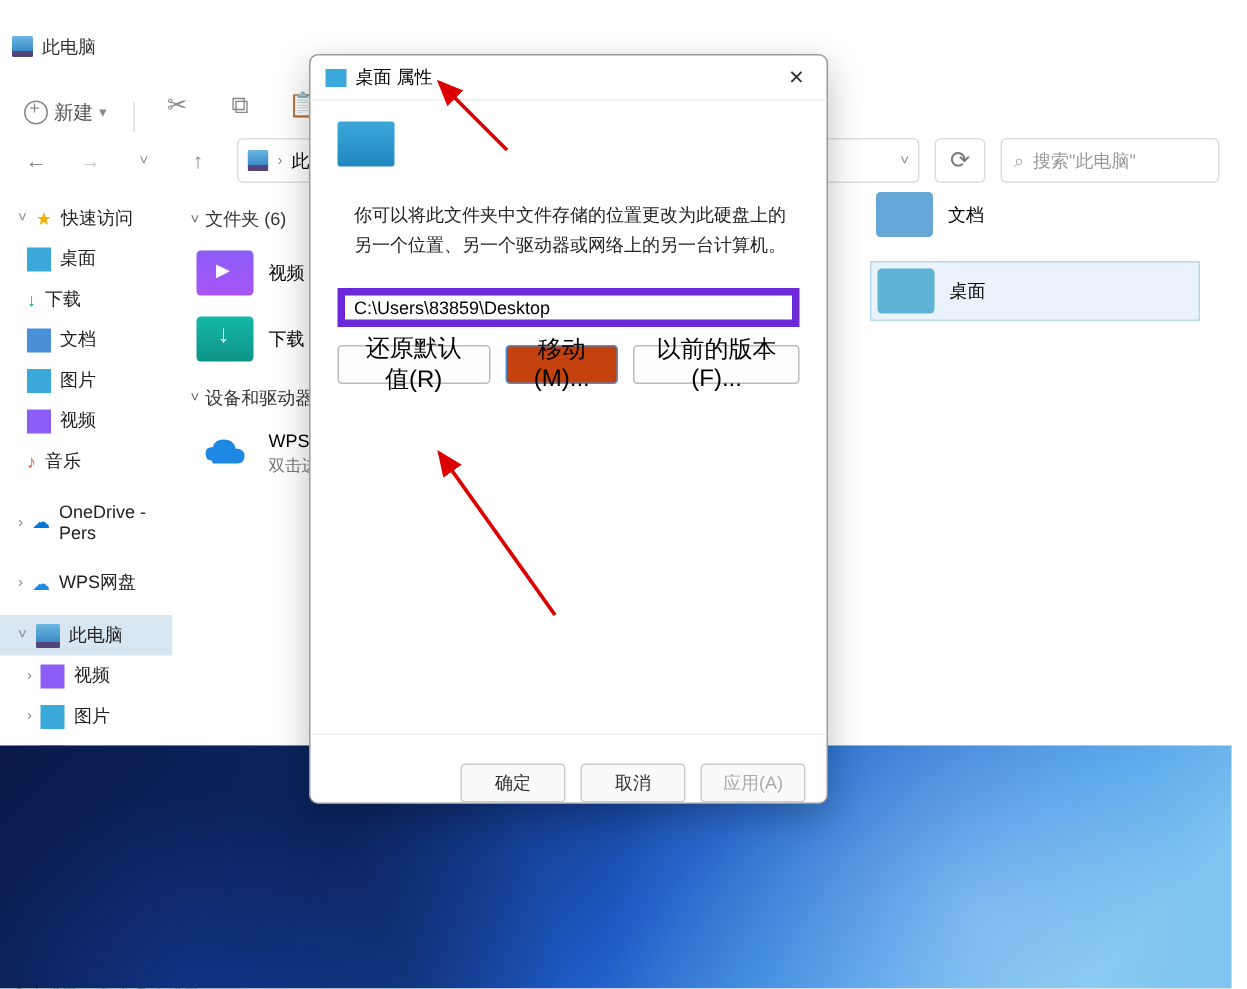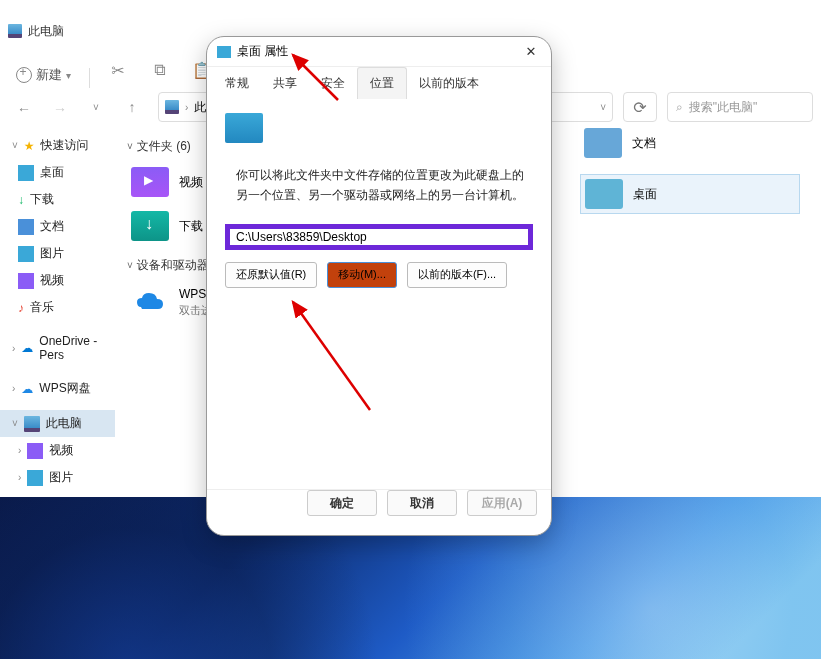--- a/index.html
+++ b/index.html
@@ -42,36 +42,36 @@
 .drive-tile { display: flex; gap: 10px; align-items: center; padding: 6px 4px; margin: 2px 0; }
 .drive-tile .dicon { width: 38px; height: 22px; background: #c8c8c8; border-radius: 2px; border-bottom: 3px solid #888; }
 .status-bar { position: absolute; bottom: 0; left: 0; height: 22px; padding: 0 10px; font-size: 11px; color: #555; display: flex; gap: 14px; align-items: center; }
 
 
 .wallpaper { position: absolute; left: 0; bottom: 0; width: 821px; height: 162px; background: linear-gradient(135deg, #0a1a4a 0%, #0d2a6b 30%, #1e5bc6 55%, #4d9be8 75%, #7fc4f0 90%); overflow: hidden; }
 .wallpaper::before { content: ""; position: absolute; right: -80px; bottom: -200px; width: 500px; height: 500px; background: radial-gradient(circle, rgba(255,255,255,0.25) 0%, rgba(130,200,240,0.2) 40%, transparent 70%); border-radius: 50%; }
 .wallpaper::after { content: ""; position: absolute; left: -120px; bottom: -260px; width: 500px; height: 500px; background: radial-gradient(circle, rgba(20,60,150,0.6) 0%, rgba(10,30,80,0.4) 40%, transparent 70%); border-radius: 50%; }
 
 
-.dialog { position: absolute; top: 36px; left: 206px; width: 346px; height: 500px; background: #fff; border: 1px solid #999; border-radius: 18px; box-shadow: 0 8px 24px rgba(0,0,0,0.25); display: flex; flex-direction: column; }
+.dialog { position: absolute; top: 36px; left: 206px; width: 346px; height: 500px; background: #fff; border: 1px solid #999; border-radius: 6px; box-shadow: 0 8px 24px rgba(0,0,0,0.25); display: flex; flex-direction: column; }
 .dlg-title { height: 30px; display: flex; align-items: center; justify-content: space-between; padding: 0 4px 0 10px; border-bottom: 1px solid #eee; font-size: 12px; }
 .dlg-title .left { display: flex; align-items: center; gap: 6px; }
 .dlg-close { width: 32px; height: 28px; display: flex; align-items: center; justify-content: center; font-size: 13px; color: #333; }
 .tabs { height: 32px; display: flex; align-items: flex-end; padding: 0 6px; font-size: 12px; }
 .tab { padding: 7px 12px; color: #333; }
 .tab.active { background: #f4f4f4; border: 1px solid #ddd; border-bottom: none; border-radius: 3px 3px 0 0; }
 .dlg-body { flex: 1; padding: 14px 18px; font-size: 12px; color: #222; }
 .dlg-body .hdr-row { display: flex; align-items: flex-start; gap: 12px; margin-bottom: 22px; }
 .hdr-icon { width: 38px; height: 30px; background: linear-gradient(#3aa8d8,#2288c0); border-radius: 2px; flex-shrink: 0; }
 .dlg-body p.info { line-height: 1.7; margin-bottom: 18px; margin-left: 11px; }
 .path-input { width: 100%; height: 26px; border: 5px solid #6d28d9; padding: 0 6px; font-size: 12px; margin-bottom: 12px; }
 .btn-row { display: flex; gap: 10px; }
-.btn { height: 26px; padding: 0 10px; border: 1px solid #bbb; background: #fdfdfd; font-size: 11px; border-radius: 3px; display: flex; align-items: center; }
+.btn { height: 26px; padding: 0 10px; border: 1px solid #bbb; background: #fdfdfd; font-size: 16px; border-radius: 3px; display: flex; align-items: center; }
 .btn.selected { border: 1px solid #4a90d9; background: #c2410c; }
-.dlg-footer { height: 46px; border-top: 1px solid #eee; display: flex; align-items: flex-start; justify-content: flex-end; gap: 10px; padding: 0 14px; font-weight: bold; }
+.dlg-footer { height: 46px; border-top: 1px solid #eee; display: flex; align-items: flex-end; justify-content: flex-end; gap: 10px; padding: 0 14px; }
 .dlg-footer .fbtn { width: 70px; height: 26px; border: 1px solid #ccc; border-radius: 3px; background: #fafafa; font-size: 12px; color: #333; display: flex; align-items: center; justify-content: center; }
 .dlg-footer .fbtn.disabled { color: #aaa; }
 
 
 .pc-icon { background: linear-gradient(#6bb6e0,#3a8cc8); border-radius: 1px; border-bottom: 4px solid #547; }
 .star-icon { color: #f5b301; }
 
 
 .arrow { position: absolute; pointer-events: none; }
 
@@ -235,27 +235,20 @@
 
 <div class="wallpaper"></div>
 
 <div class="dialog">
   <div class="dlg-title">
     <div class="left">
       <span style="width:14px;height:12px;background:#3aa8d8;display:inline-block;"></span>
       <span>桌面 属性</span>
     </div>
     <div class="dlg-close">✕</div>
-  </div>
-  <div class="tabs">
-    <div class="tab">常规</div>
-    <div class="tab">共享</div>
-    <div class="tab">安全</div>
-    <div class="tab active">位置</div>
-    <div class="tab">以前的版本</div>
   </div>
   <div class="dlg-body">
     <div class="hdr-row">
       <div class="hdr-icon"></div>
     </div>
     <p class="info">你可以将此文件夹中文件存储的位置更改为此硬盘上的另一个位置、另一个驱动器或网络上的另一台计算机。</p>
     <input class="path-input" value="C:\Users\83859\Desktop" style="">
     <div class="btn-row">
       <button class="btn">还原默认值(R)</button>
       <button class="btn selected">移动(M)...</button>

